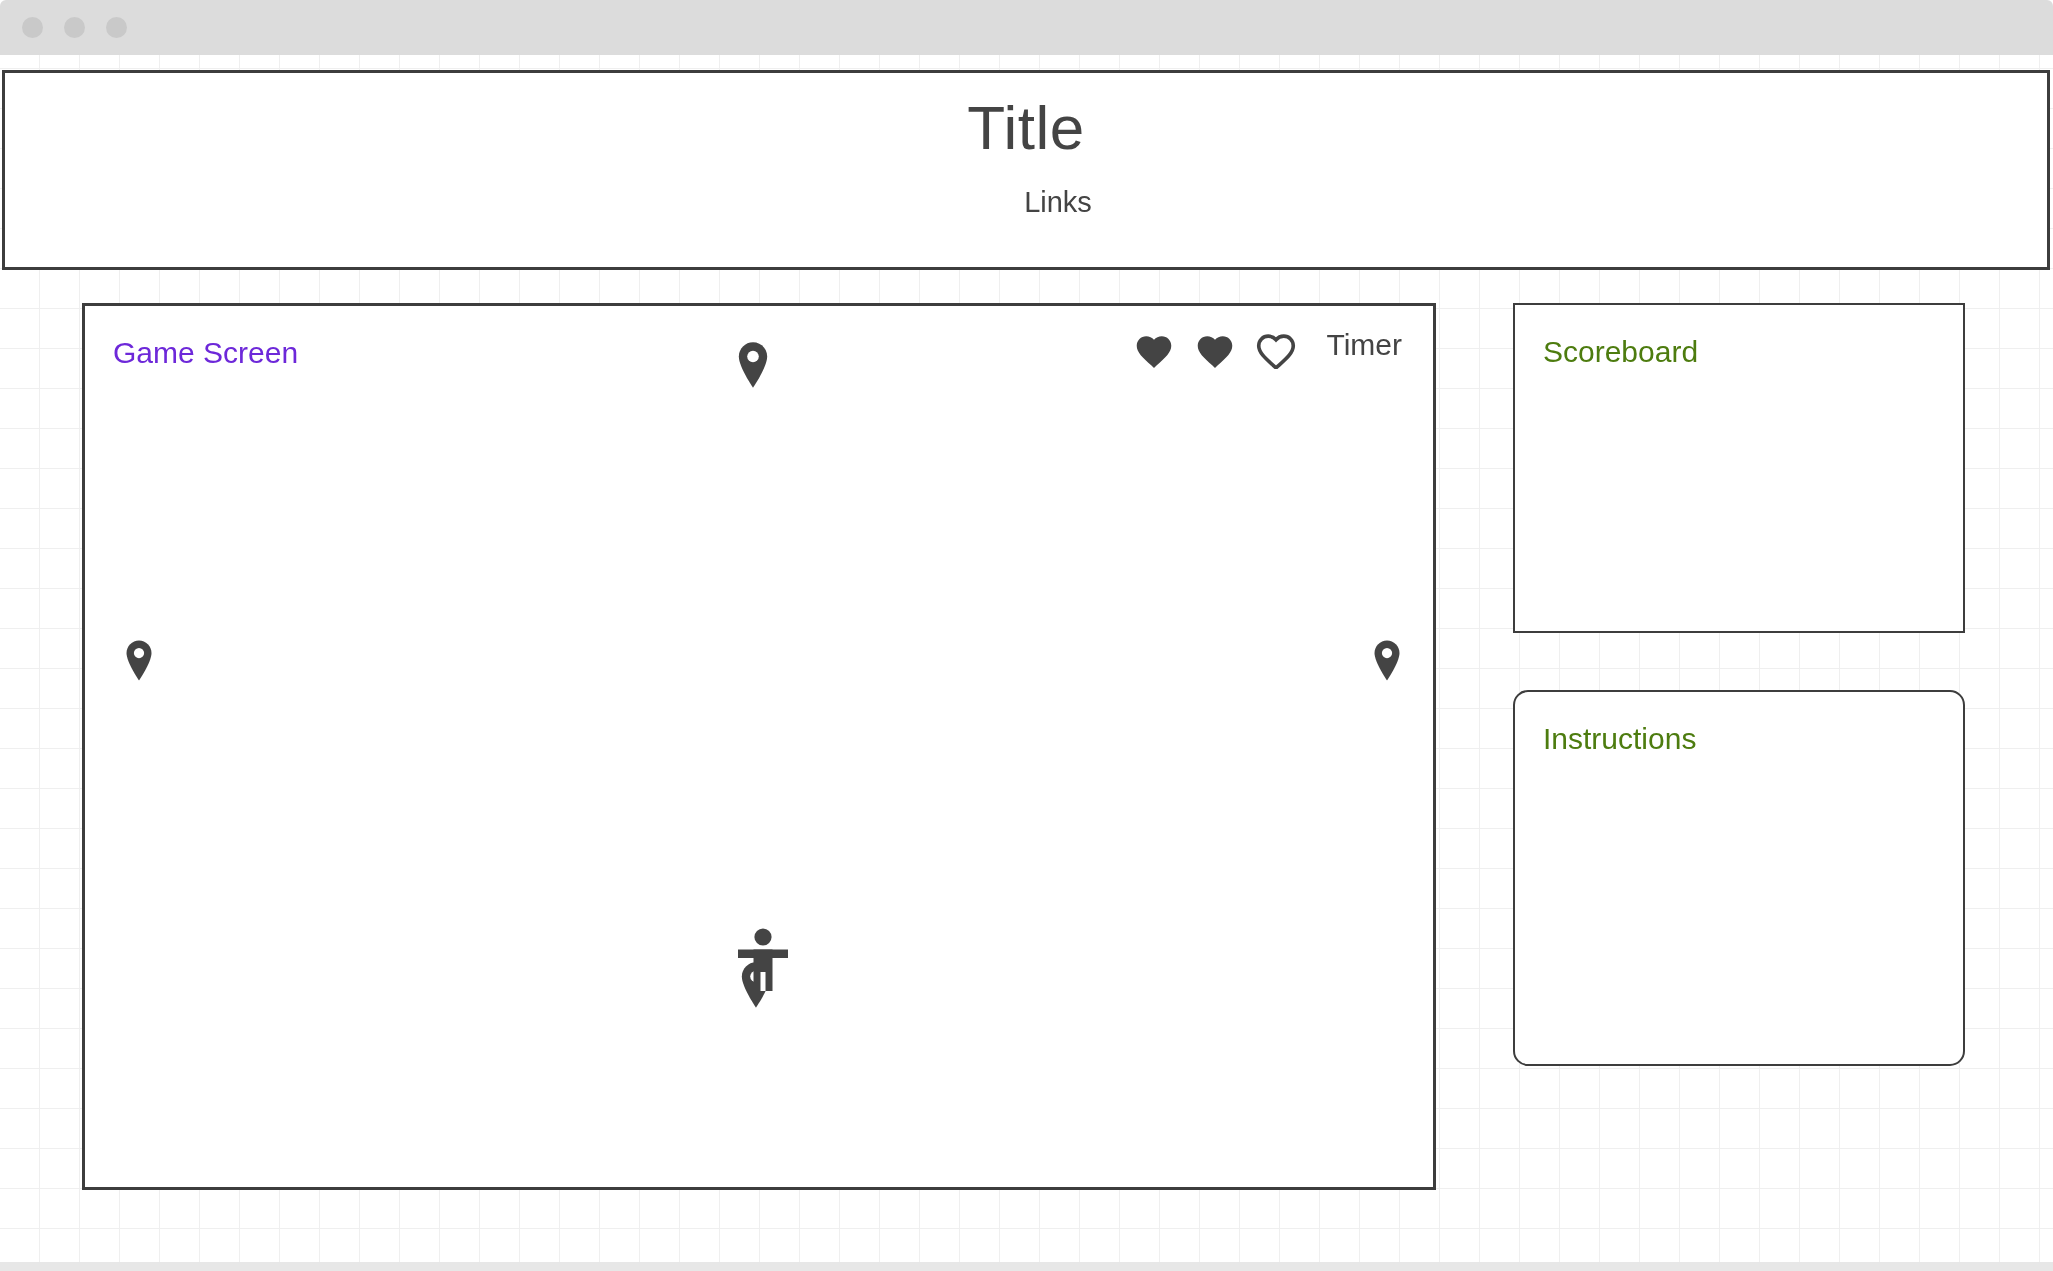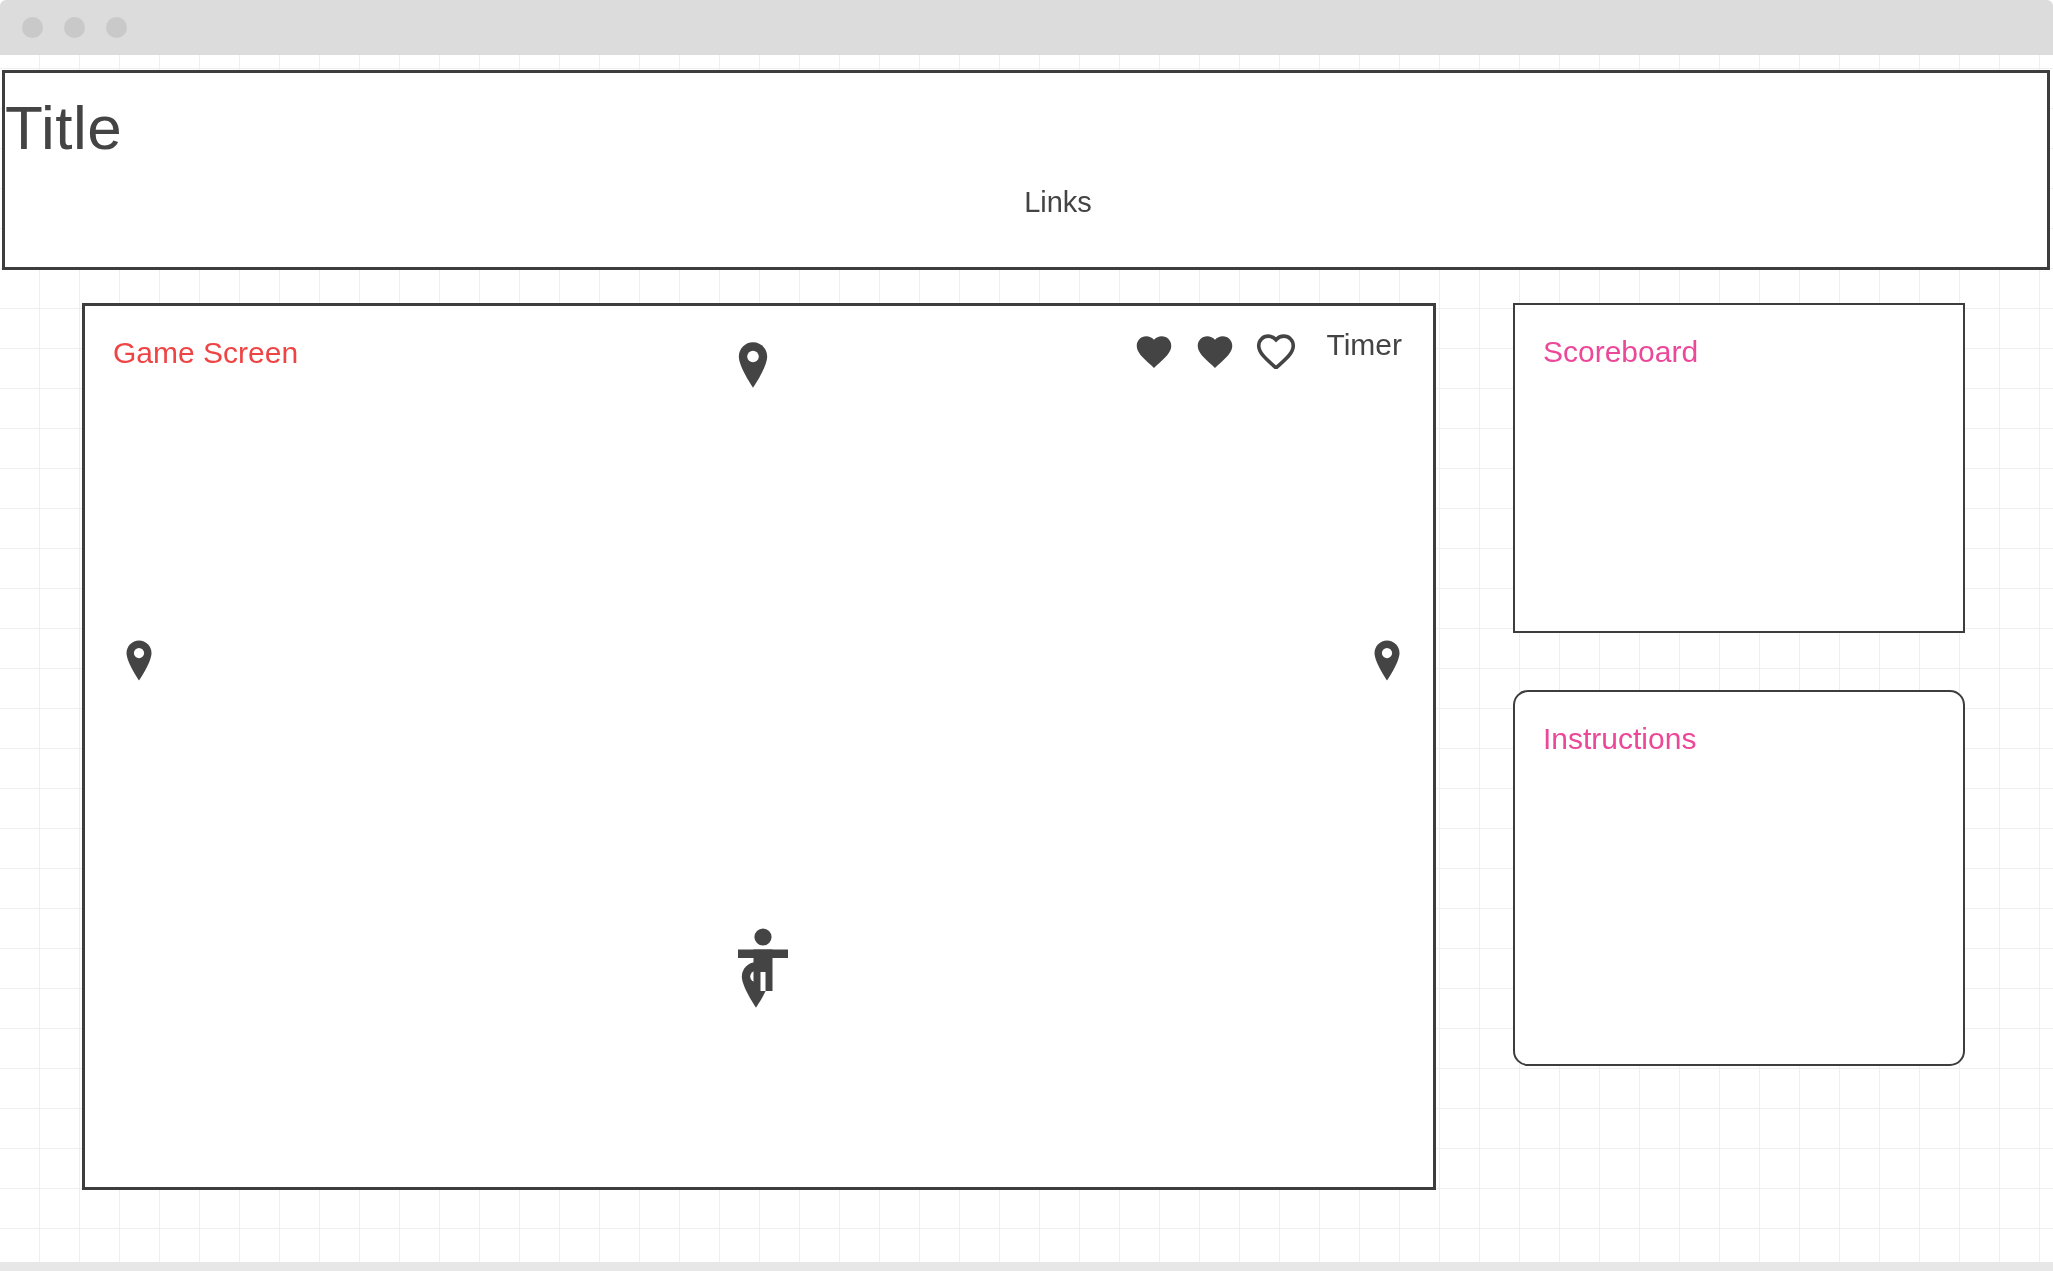--- a/index.html
+++ b/index.html
@@ -90,21 +90,21 @@
     left: 2px;
     top: 70px;
     width: 2048px;
     height: 200px;
   }
   .header-title {
     position: absolute;
     left: 0;
     top: 24px;
     width: 100%;
-    text-align: left;
+    text-align: center;
     font-size: 62px;
     font-weight: 400;
     color: #444444;
     line-height: 1;
     letter-spacing: 0.5px;
   }
   .header-links {
     position: absolute;
     left: 0;
     top: 115px;
@@ -122,21 +122,21 @@
     left: 82px;
     top: 303px;
     width: 1354px;
     height: 887px;
   }
   .game-screen-label {
     position: absolute;
     left: 28px;
     top: 32px;
     font-size: 30px;
-    color: #ef4444;
+    color: #6d28d9;
     line-height: 1;
     white-space: nowrap;
   }
   .timer-label {
     position: absolute;
     right: 31px;
     top: 24px;
     font-size: 30px;
     color: #444444;
     line-height: 1;
@@ -182,21 +182,21 @@
     top: 690px;
     width: 452px;
     height: 376px;
     border-radius: 15px;
   }
   .panel-label {
     position: absolute;
     left: 28px;
     top: 32px;
     font-size: 30px;
-    color: #ec4899;
+    color: #4d7c0f;
     line-height: 1;
     white-space: nowrap;
   }
 </style>
 </head>
 <body>
 
 <div id="app">
 
   <div class="browser-chrome">

